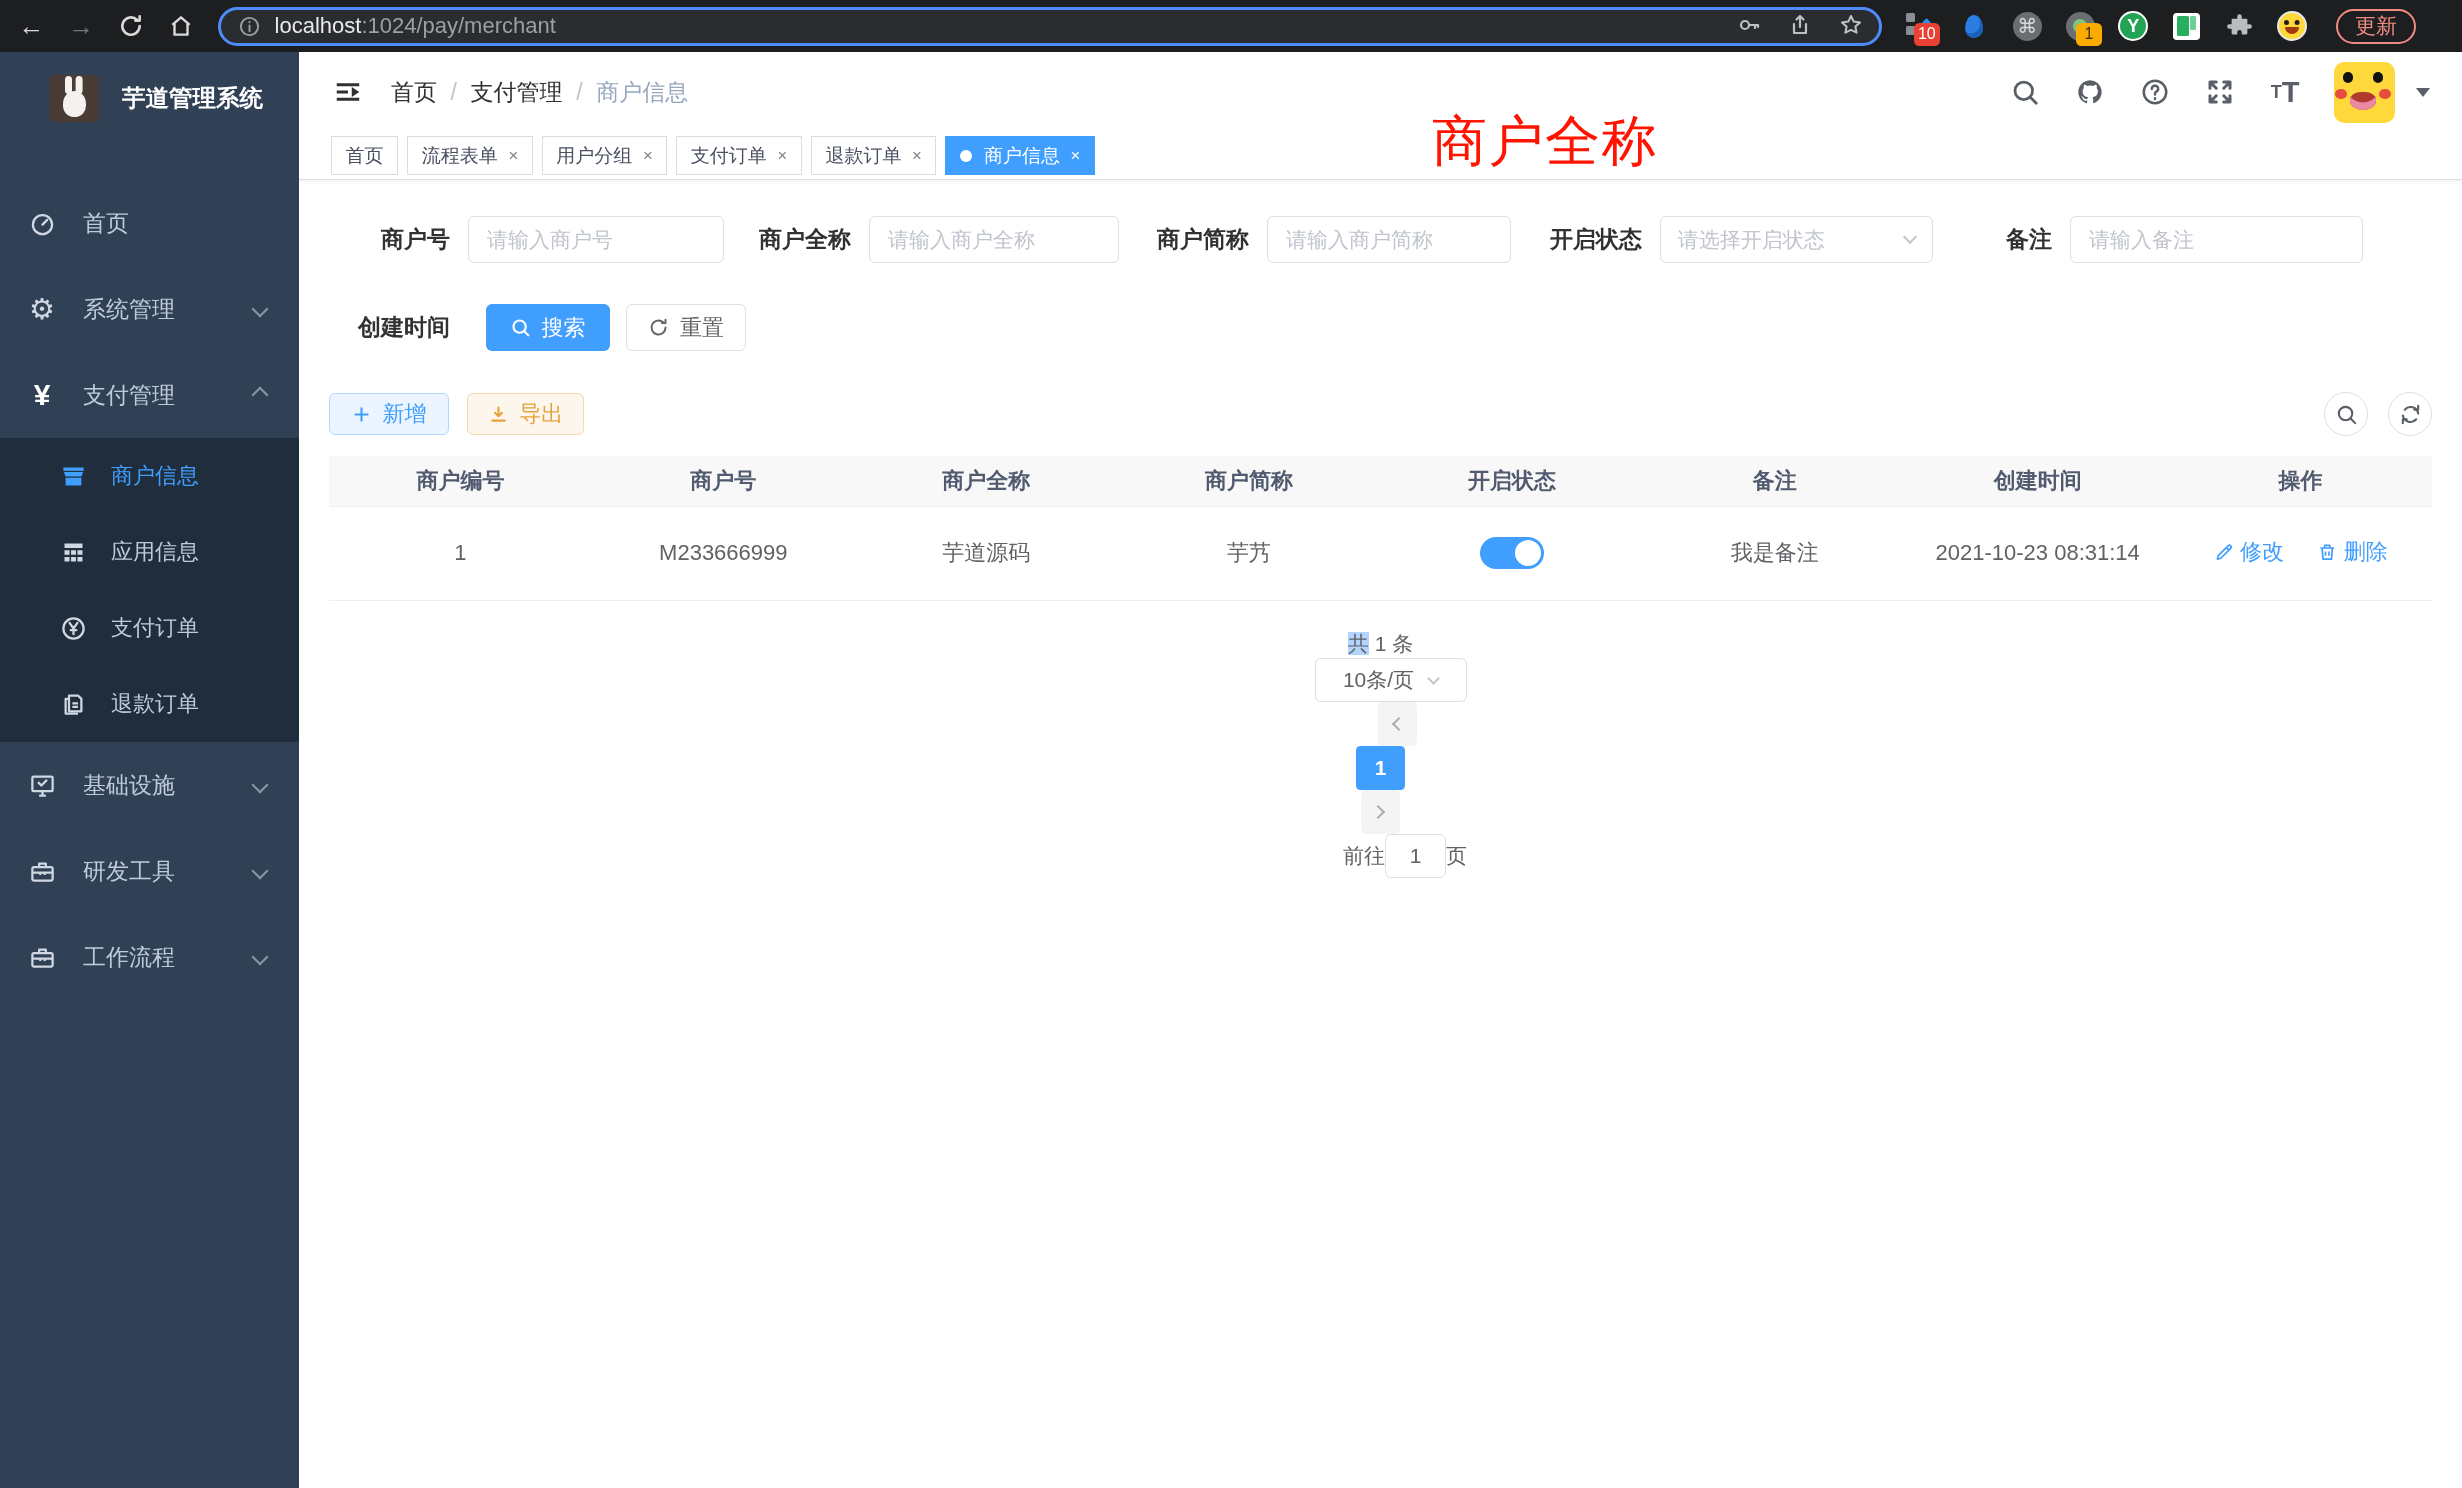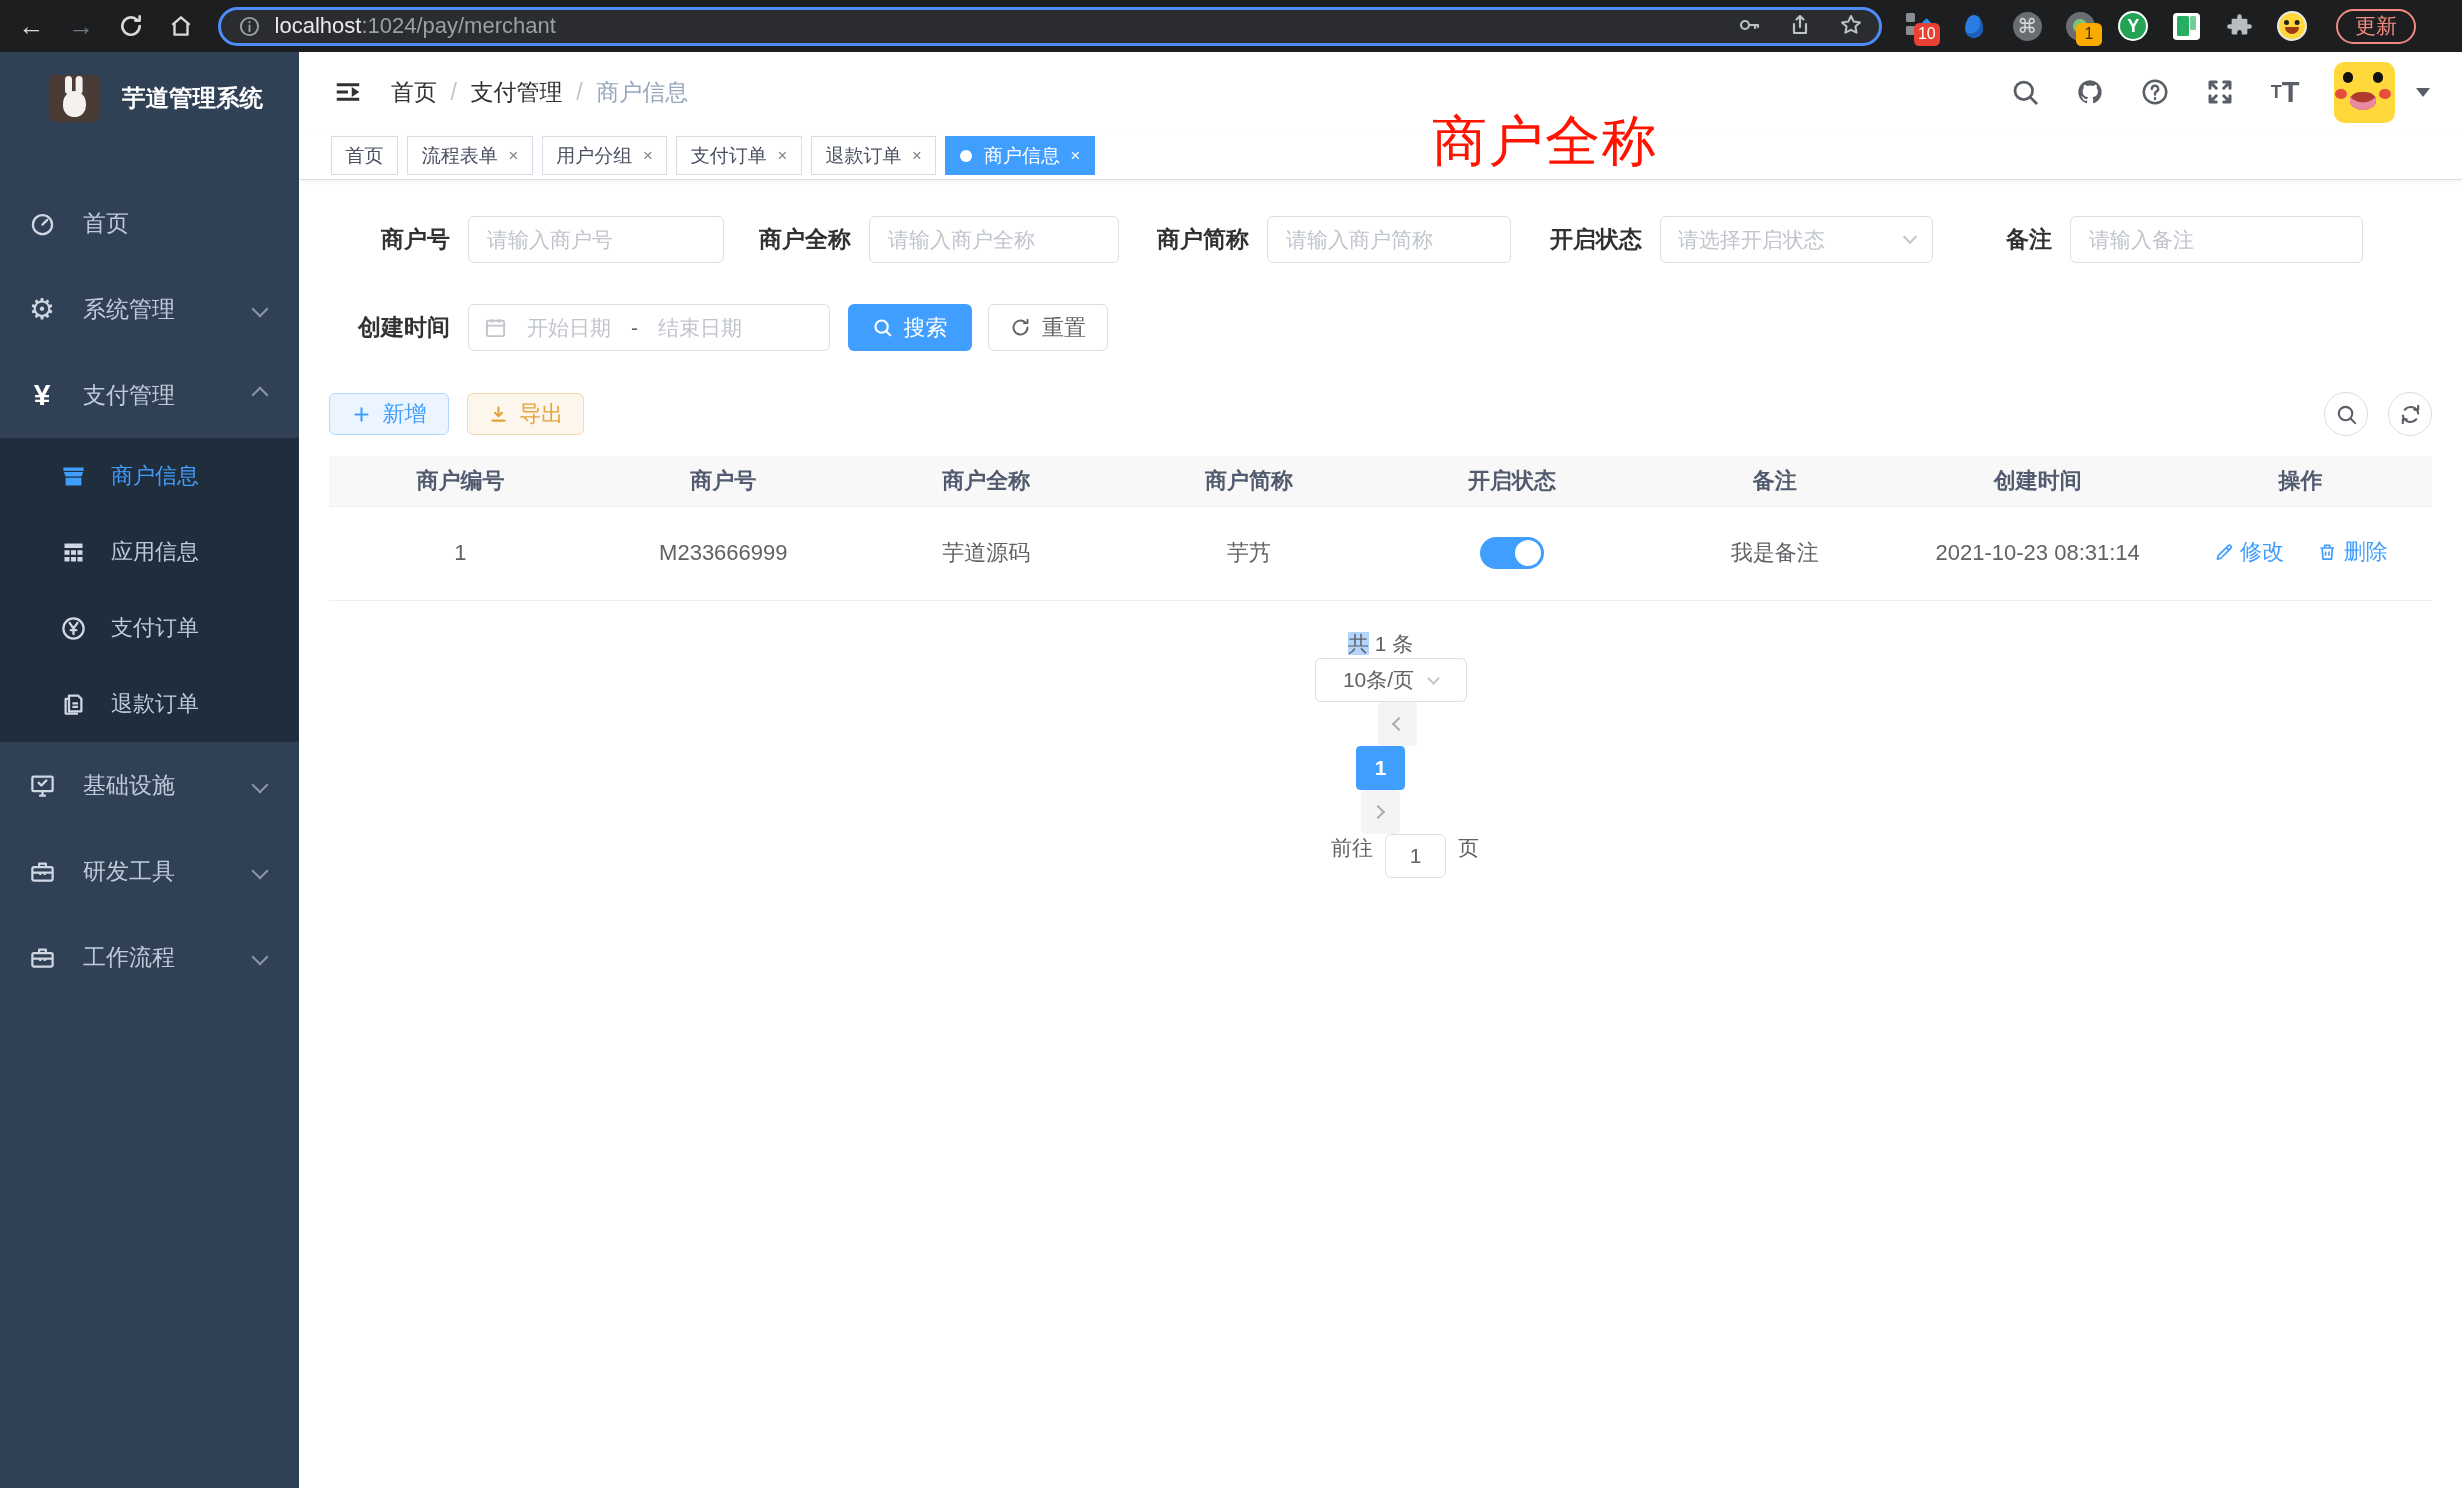--- a/index.html
+++ b/index.html
@@ -121,21 +121,21 @@
   .pagination { display:flex; align-items:center; justify-content:flex-end; margin-top:29px; font-size:21px; color:#606266;flex-direction:column; }
   .sel-hl { background:#b3d4fc; }
   .page-size { width:152px; height:44px; border:1.5px solid #dcdfe6; border-radius:6px; display:flex; align-items:center; justify-content:center; gap:15px; color:#606266; margin-left:20px; cursor:pointer; }
   .page-size .chev { border-color:#c0c4cc; width:9px; height:9px; margin-top:-3px; }
   .pg-btn { width:39px; height:44px; border-radius:4.5px; background:#f4f4f5; color:#a8abb2; display:flex; align-items:center; justify-content:center; cursor:pointer; }
   .pg-btn .chev { width:10px; height:10px; border-color:#a8abb2; }
   .chev.left { transform:rotate(135deg); margin-left:4.5px; }
   .chev.right { transform:rotate(-45deg); margin-right:4.5px; }
   .pg-cur { width:49px; height:44px; border-radius:4.5px; background:#409eff; color:#fff; font-weight:700; display:flex; align-items:center; justify-content:center; margin:0 16.7px; cursor:pointer; }
   .pg-prev { margin-left:33px; }
-  .goto { margin-left:49px; display:flex; gap:12px; }
+  .goto { margin-left:49px; display:flex; align-items:center; }
   .goto input { width:61px; height:44px; border:1.5px solid #dcdfe6; border-radius:6px; text-align:center; font-size:21px; color:#606266; outline:none; font-family:inherit; }
 </style>
 </head>
 <body>
 
 <div class="screen">
 
   <div class="chrome-bar">
     <div class="nav-ic">←</div>
     <div class="nav-ic dim">→</div>
@@ -416,29 +416,20 @@
           </div>
           <div class="fgroup" style="margin-left:73px;">
             <span class="flabel">备注</span>
             <input class="el-input" style="width: 293px;" placeholder="请输入备注">
           </div>
         </div>
 
         <div class="filter-row">
           <div class="fgroup">
             <span class="flabel" style="width:121px;">创建时间</span>
-            <div class="date-range">
-              <svg viewBox="0 0 24 24" fill="none" stroke="currentColor" stroke-width="2">
-                  <rect x="3" y="5" width="18" height="16" rx="1.5"></rect>
-                  <path d="M3 10h18M8 3v4M16 3v4"></path>
-                </svg>
-              <span>开始日期</span>
-              <span style="color:#606266;">-</span>
-              <span>结束日期</span>
-            </div>
           </div>
           <button class="btn btn-primary">
             <svg viewBox="0 0 24 24" fill="none" stroke="currentColor" stroke-width="2.4" stroke-linecap="round">
                 <circle cx="11" cy="11" r="7"></circle>
                 <path d="M16.5 16.5L21 21"></path>
               </svg>
             <span>搜索</span>
           </button>
           <button class="btn btn-plain">
             <svg viewBox="0 0 24 24" fill="none" stroke="currentColor" stroke-width="2.2" stroke-linecap="round">

